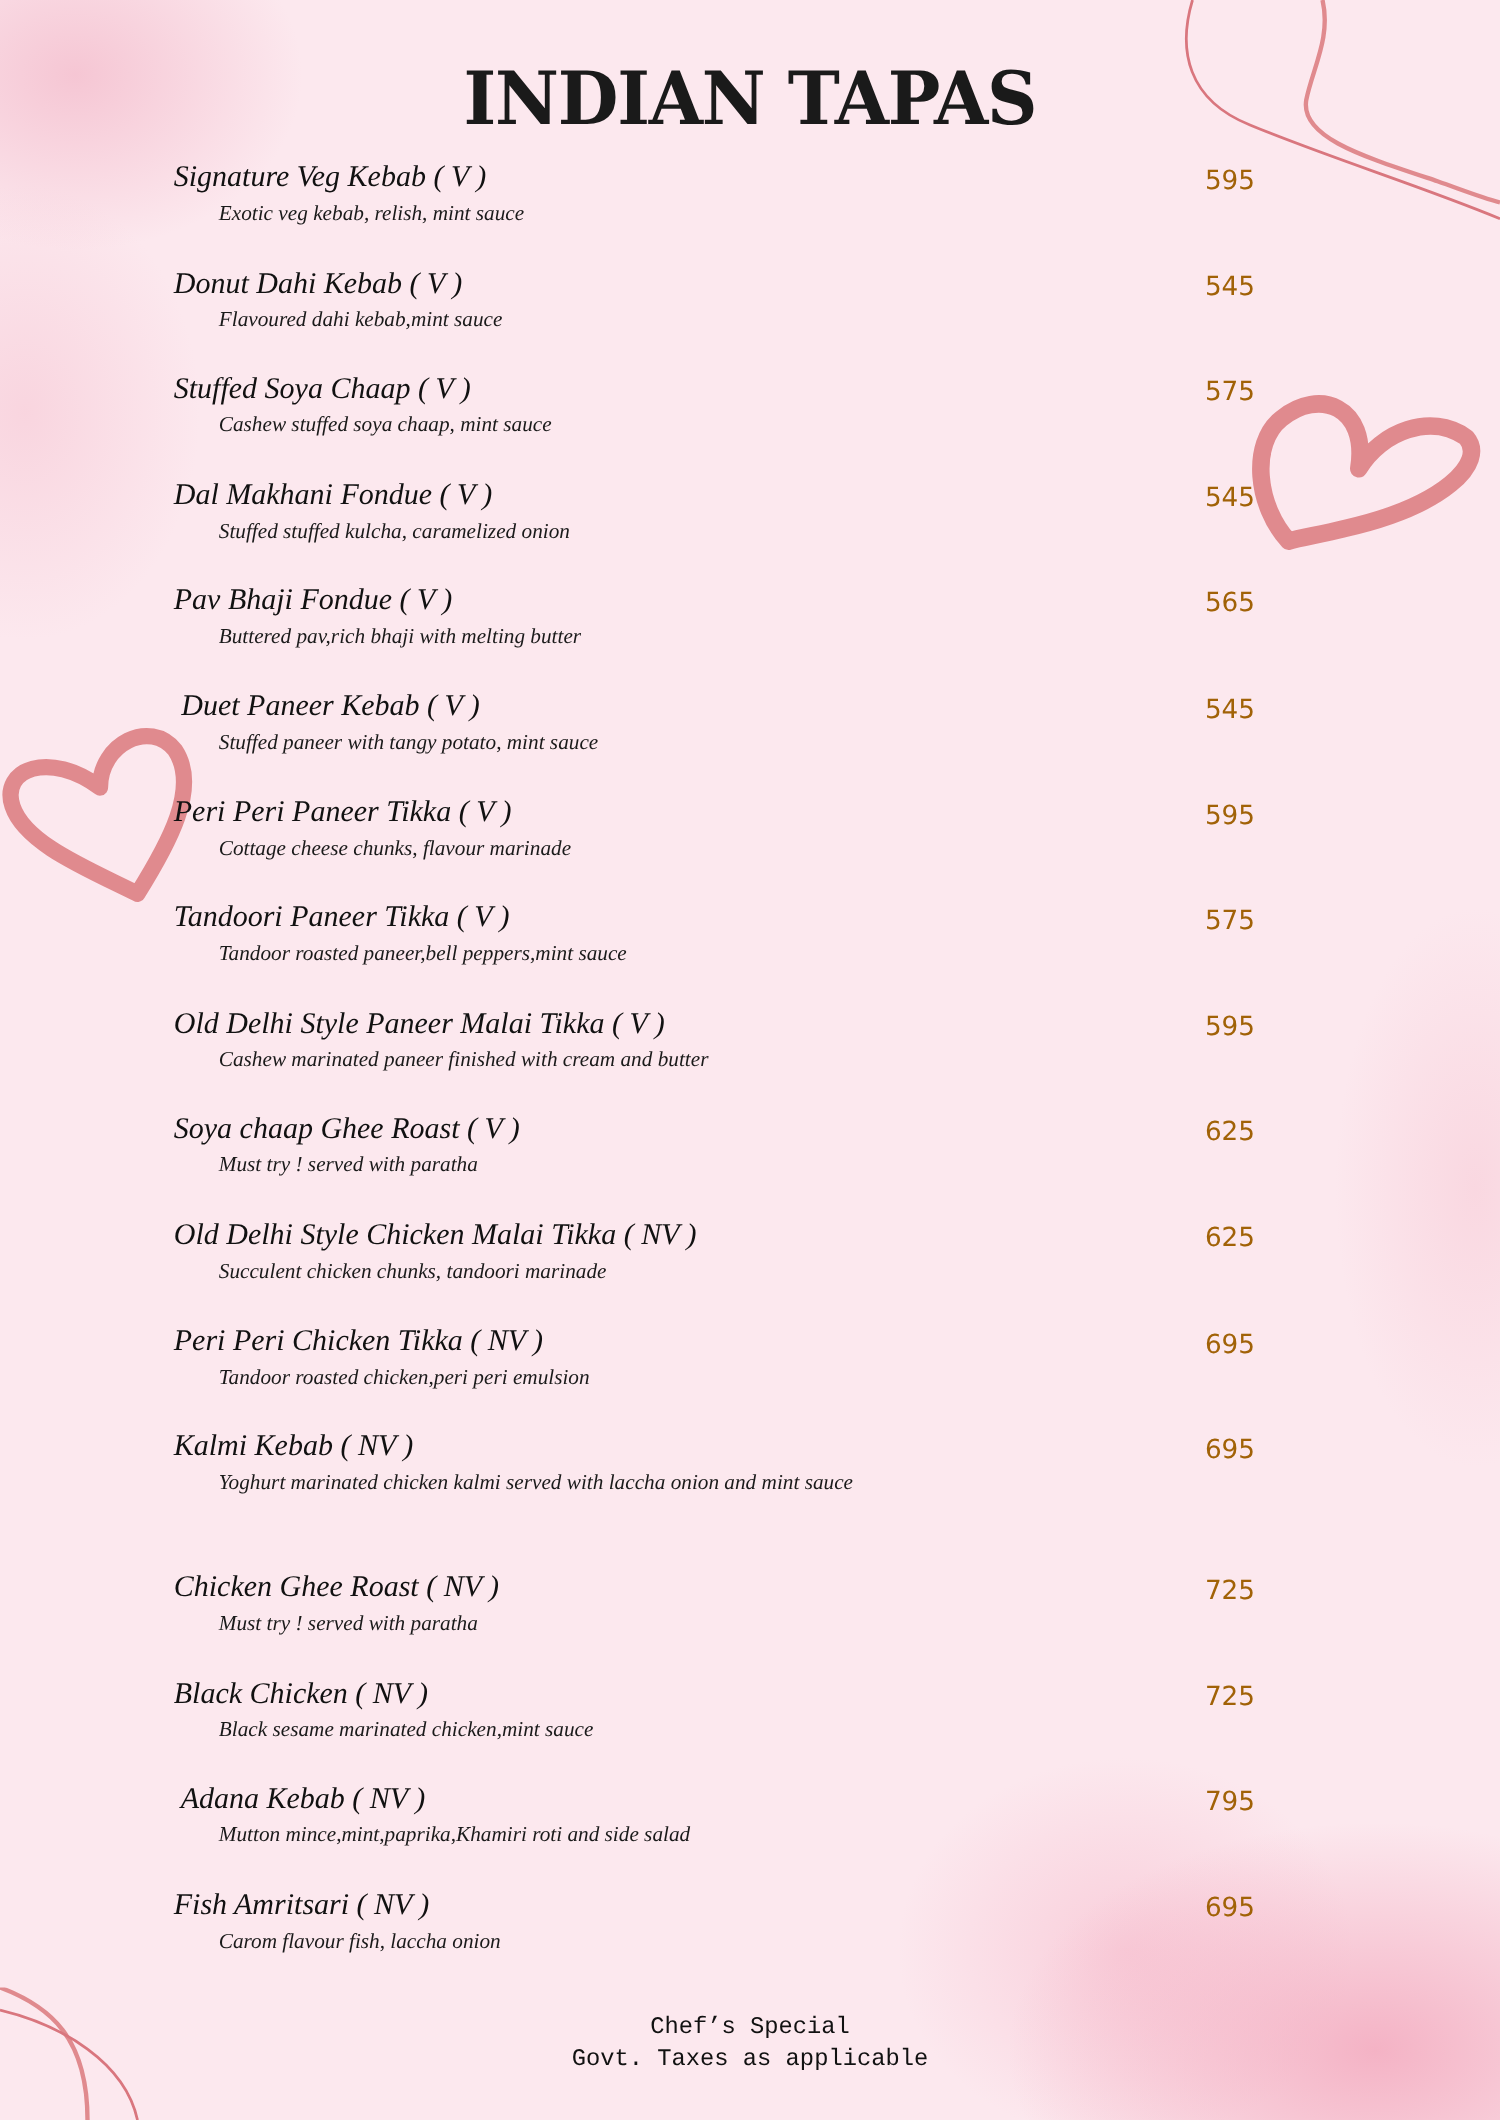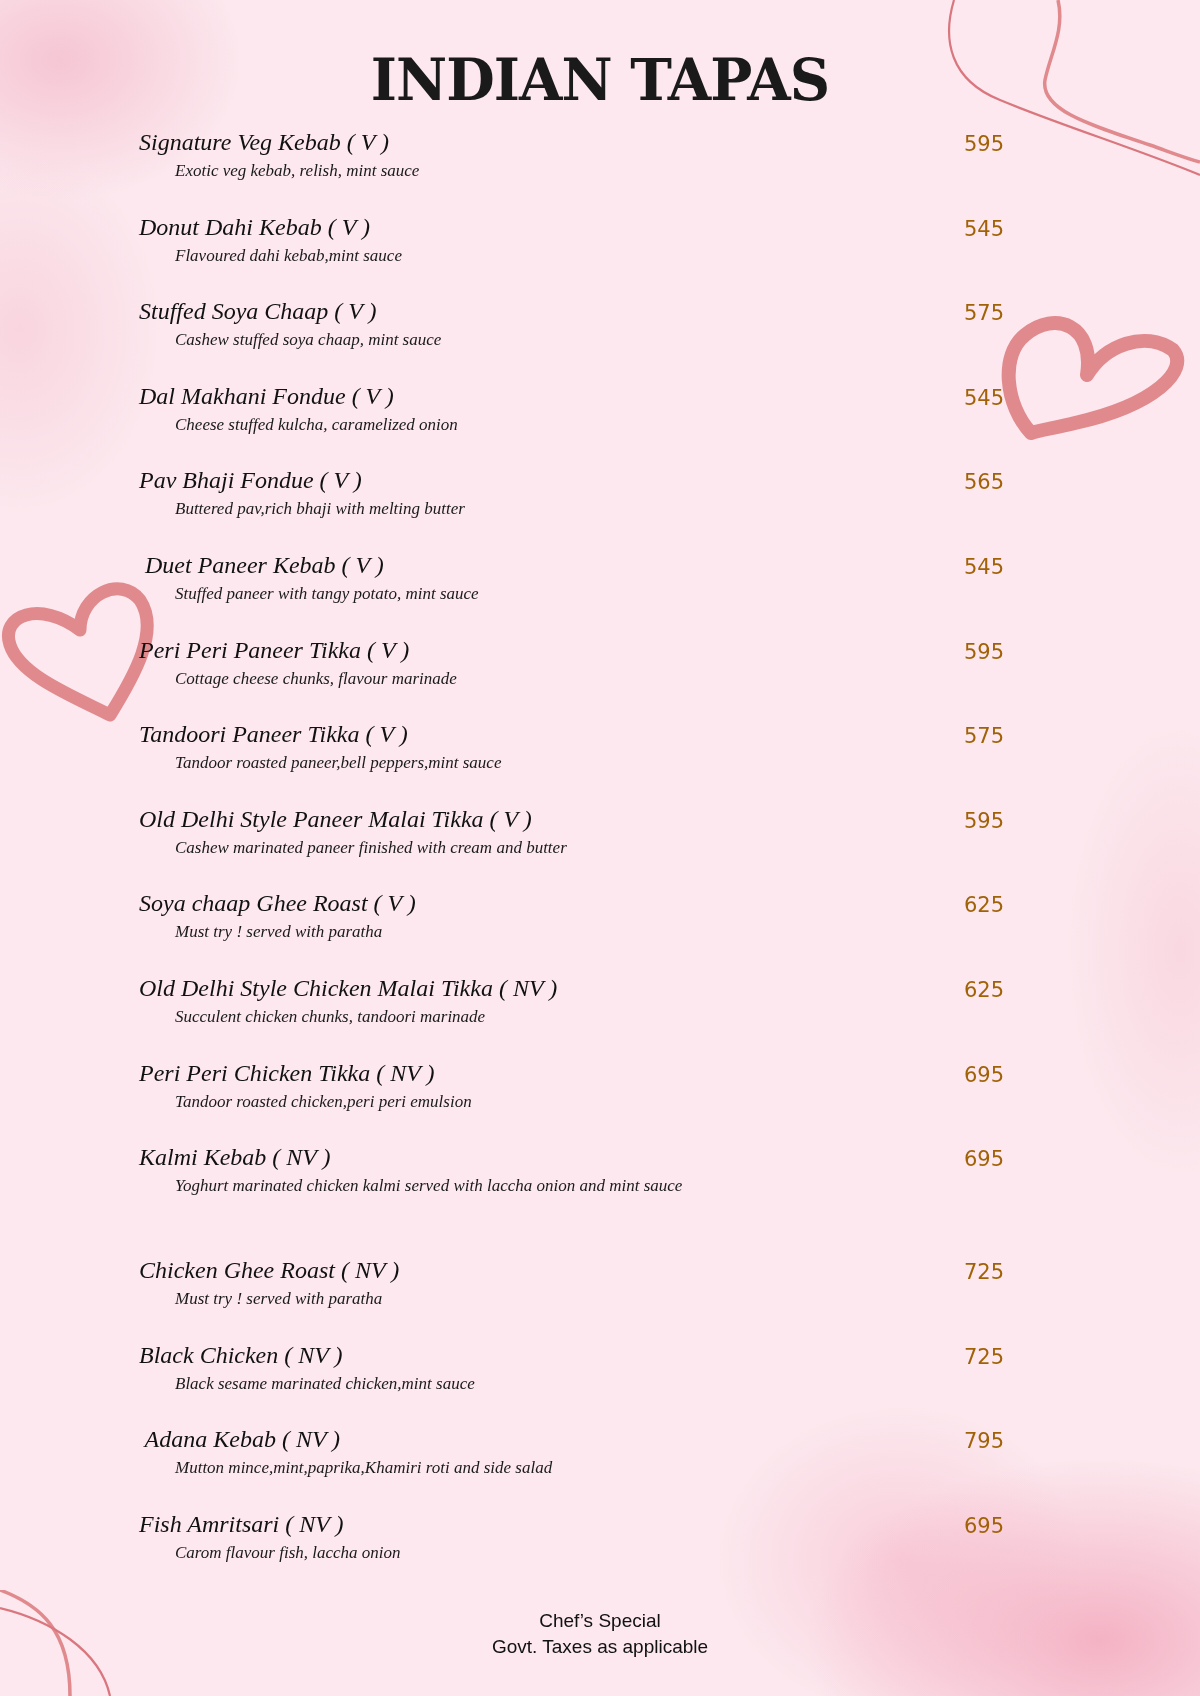--- a/index.html
+++ b/index.html
@@ -87,21 +87,21 @@
     font-family: "DejaVu Sans", sans-serif;
     font-size: 21px;
     color: #a16207;
   }
   .footer {
     position: absolute;
     top: 1608px;
     left: 0;
     width: 1200px;
     text-align: center;
-    font-family: Liberation Sans, sans-serif;
+    font-family: Liberation Mono, monospace;
     font-size: 19px;
     line-height: 26px;
     color: #111;
   }
 </style>
 </head>
 <body>
 
 <div class="bg-wash"></div>
 
@@ -137,21 +137,21 @@
       <div class="item-desc">Flavoured dahi kebab,mint sauce</div>
       <div class="item-price">545</div>
     </div>
     <div class="menu-item">
       <div class="item-name">Stuffed Soya Chaap ( V )</div>
       <div class="item-desc">Cashew stuffed soya chaap, mint sauce</div>
       <div class="item-price">575</div>
     </div>
     <div class="menu-item">
       <div class="item-name">Dal Makhani Fondue ( V )</div>
-      <div class="item-desc">Cheese stuffed kulcha, caramelized onion</div>
+      <div class="item-desc">Stuffed stuffed kulcha, caramelized onion</div>
       <div class="item-price">545</div>
     </div>
     <div class="menu-item">
       <div class="item-name">Pav Bhaji Fondue ( V )</div>
       <div class="item-desc">Buttered pav,rich bhaji with melting butter</div>
       <div class="item-price">565</div>
     </div>
     <div class="menu-item">
       <div class="item-name" style="white-space:pre;"> Duet Paneer Kebab ( V )</div>
       <div class="item-desc">Stuffed paneer with tangy potato, mint sauce</div>

